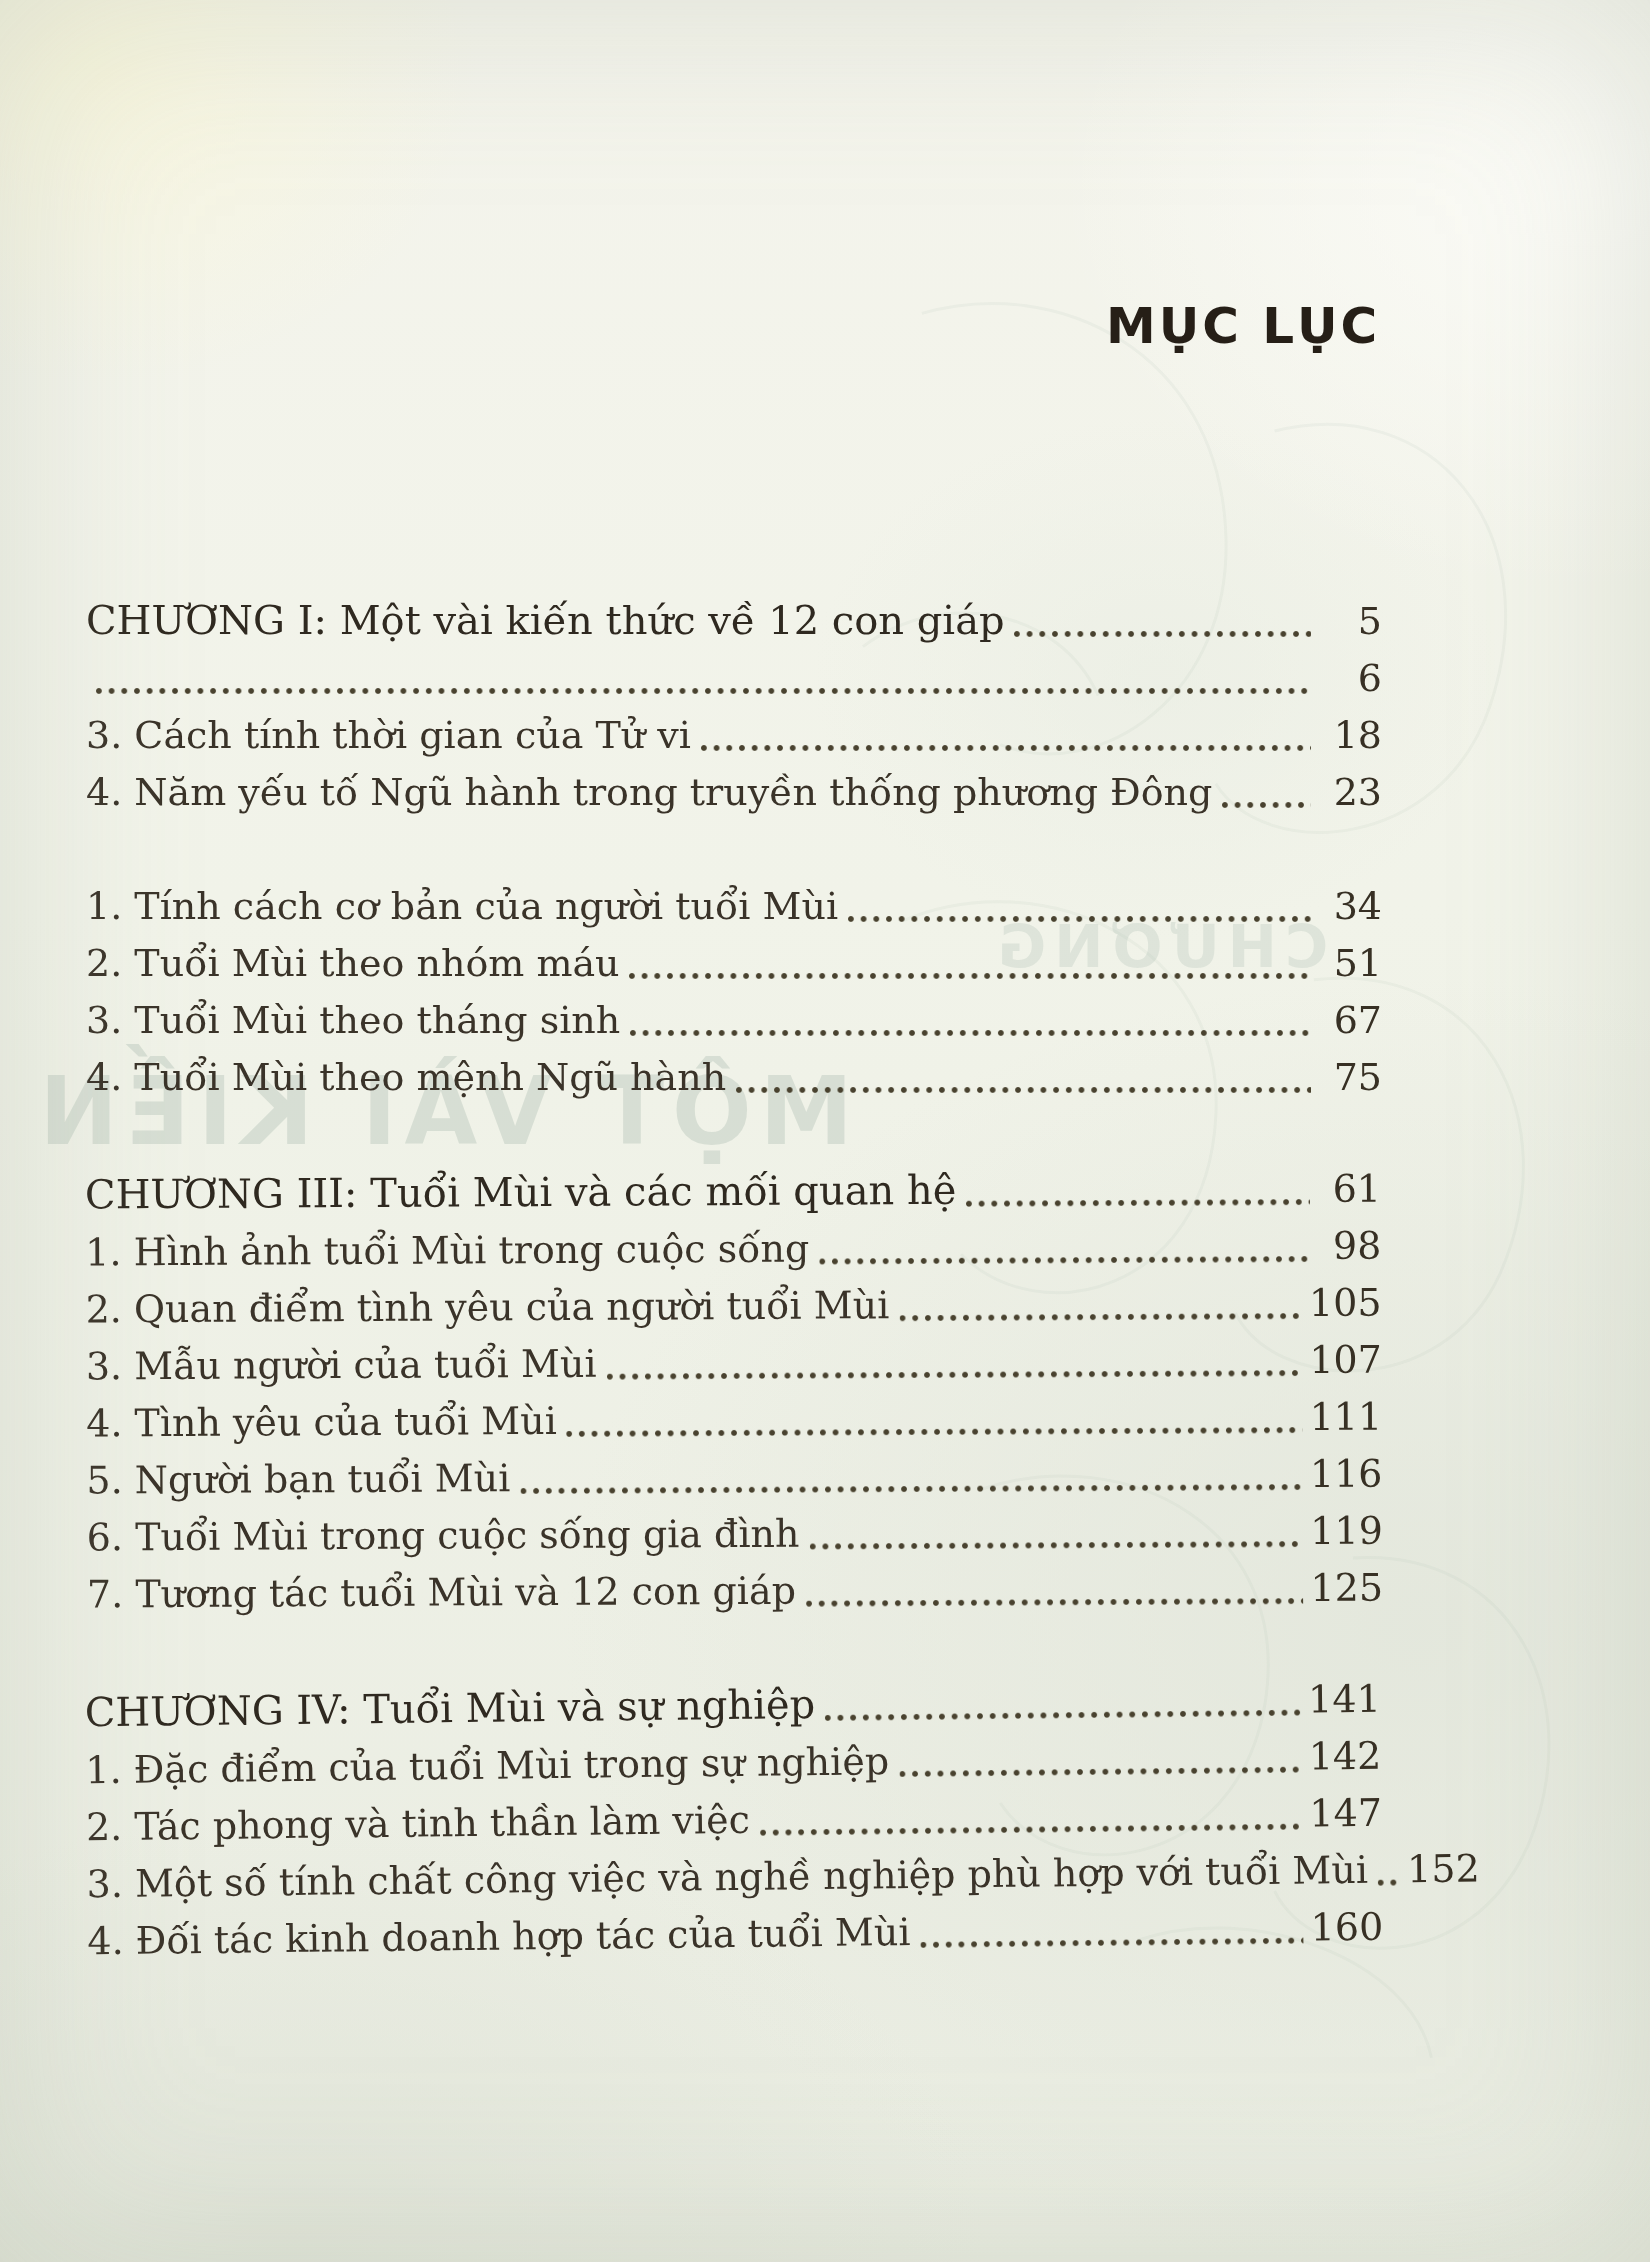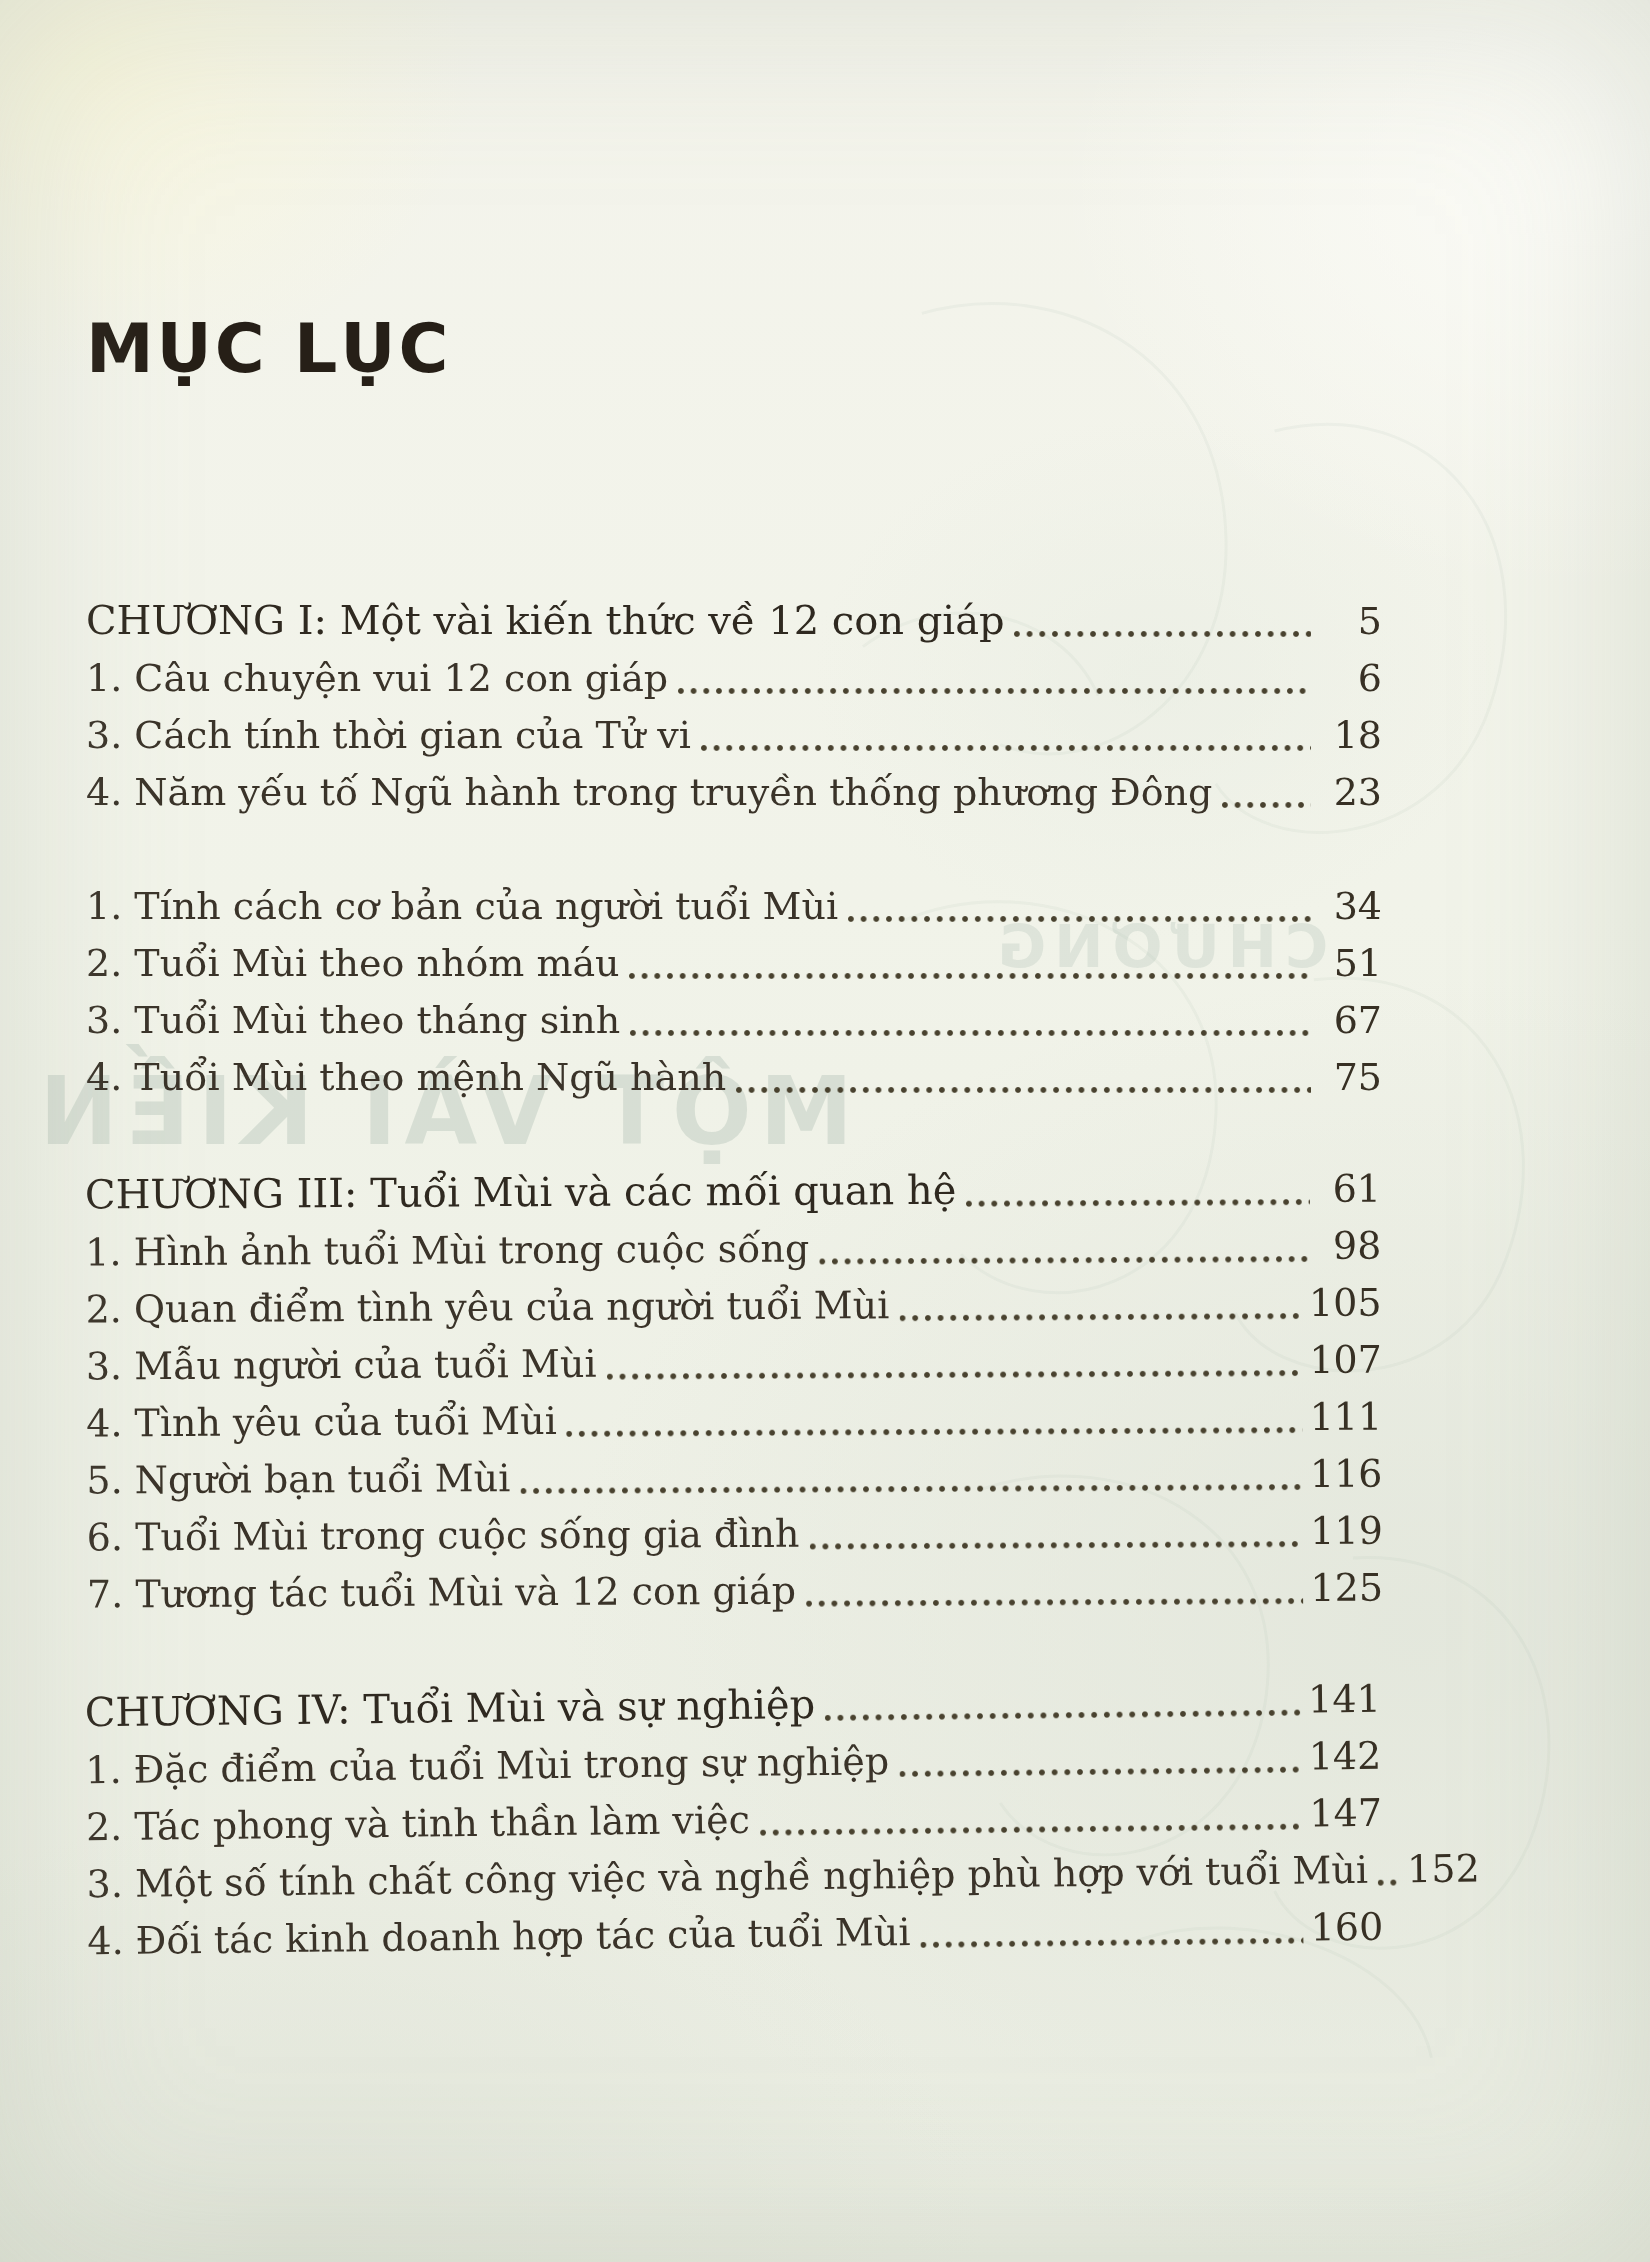--- a/index.html
+++ b/index.html
@@ -35,24 +35,24 @@
     color: rgba(169,186,176,0.35);
     white-space: nowrap;
     letter-spacing: 7.8px;
     pointer-events: none;
   }
   .ghost-1 { top: 1057px; left: 108px; font-size: 94px; width: 745px; }
   .ghost-2 { top: 912px;  left: 990px; font-size: 59px; color: rgba(173,189,180,0.28); }
   .title {
     position: absolute;
     top: 263px; left: 86px; width: 1294px;
-    text-align: left;
+    text-align: right;
     font-family: "DejaVu Sans", "Liberation Sans", sans-serif;
     font-weight: bold;
-    font-size: 68px;
+    font-size: 50px;
     letter-spacing: 2.9px;
     color: #261f17;
   }
   .toc {
     position: absolute;
     left: 86px; top: 572px; width: 1296px;
     color: #3a3329;
     font-size: 38px;
     margin-top: 20px;
   }
@@ -108,21 +108,20 @@
   <h1 class="title">MỤC LỤC</h1>
 
   <div class="toc">
       <section class="section">
     <div class="row heading">
       <span class="label">CHƯƠNG I: Một vài kiến thức về 12 con giáp</span>
       <span class="leader"></span>
       <span class="pagenum">5</span>
     </div>
   <div class="row">
-    <span class="label">1. Câu chuyện vui 12 con giáp</span>
     <span class="leader"></span>
     <span class="pagenum">6</span>
   </div>
         <div class="row">
     <span class="label">3. Cách tính thời gian của Tử vi</span>
     <span class="leader"></span>
     <span class="pagenum">18</span>
   </div>
         <div class="row">
     <span class="label">4. Năm yếu tố Ngũ hành trong truyền thống phương Đông</span>

